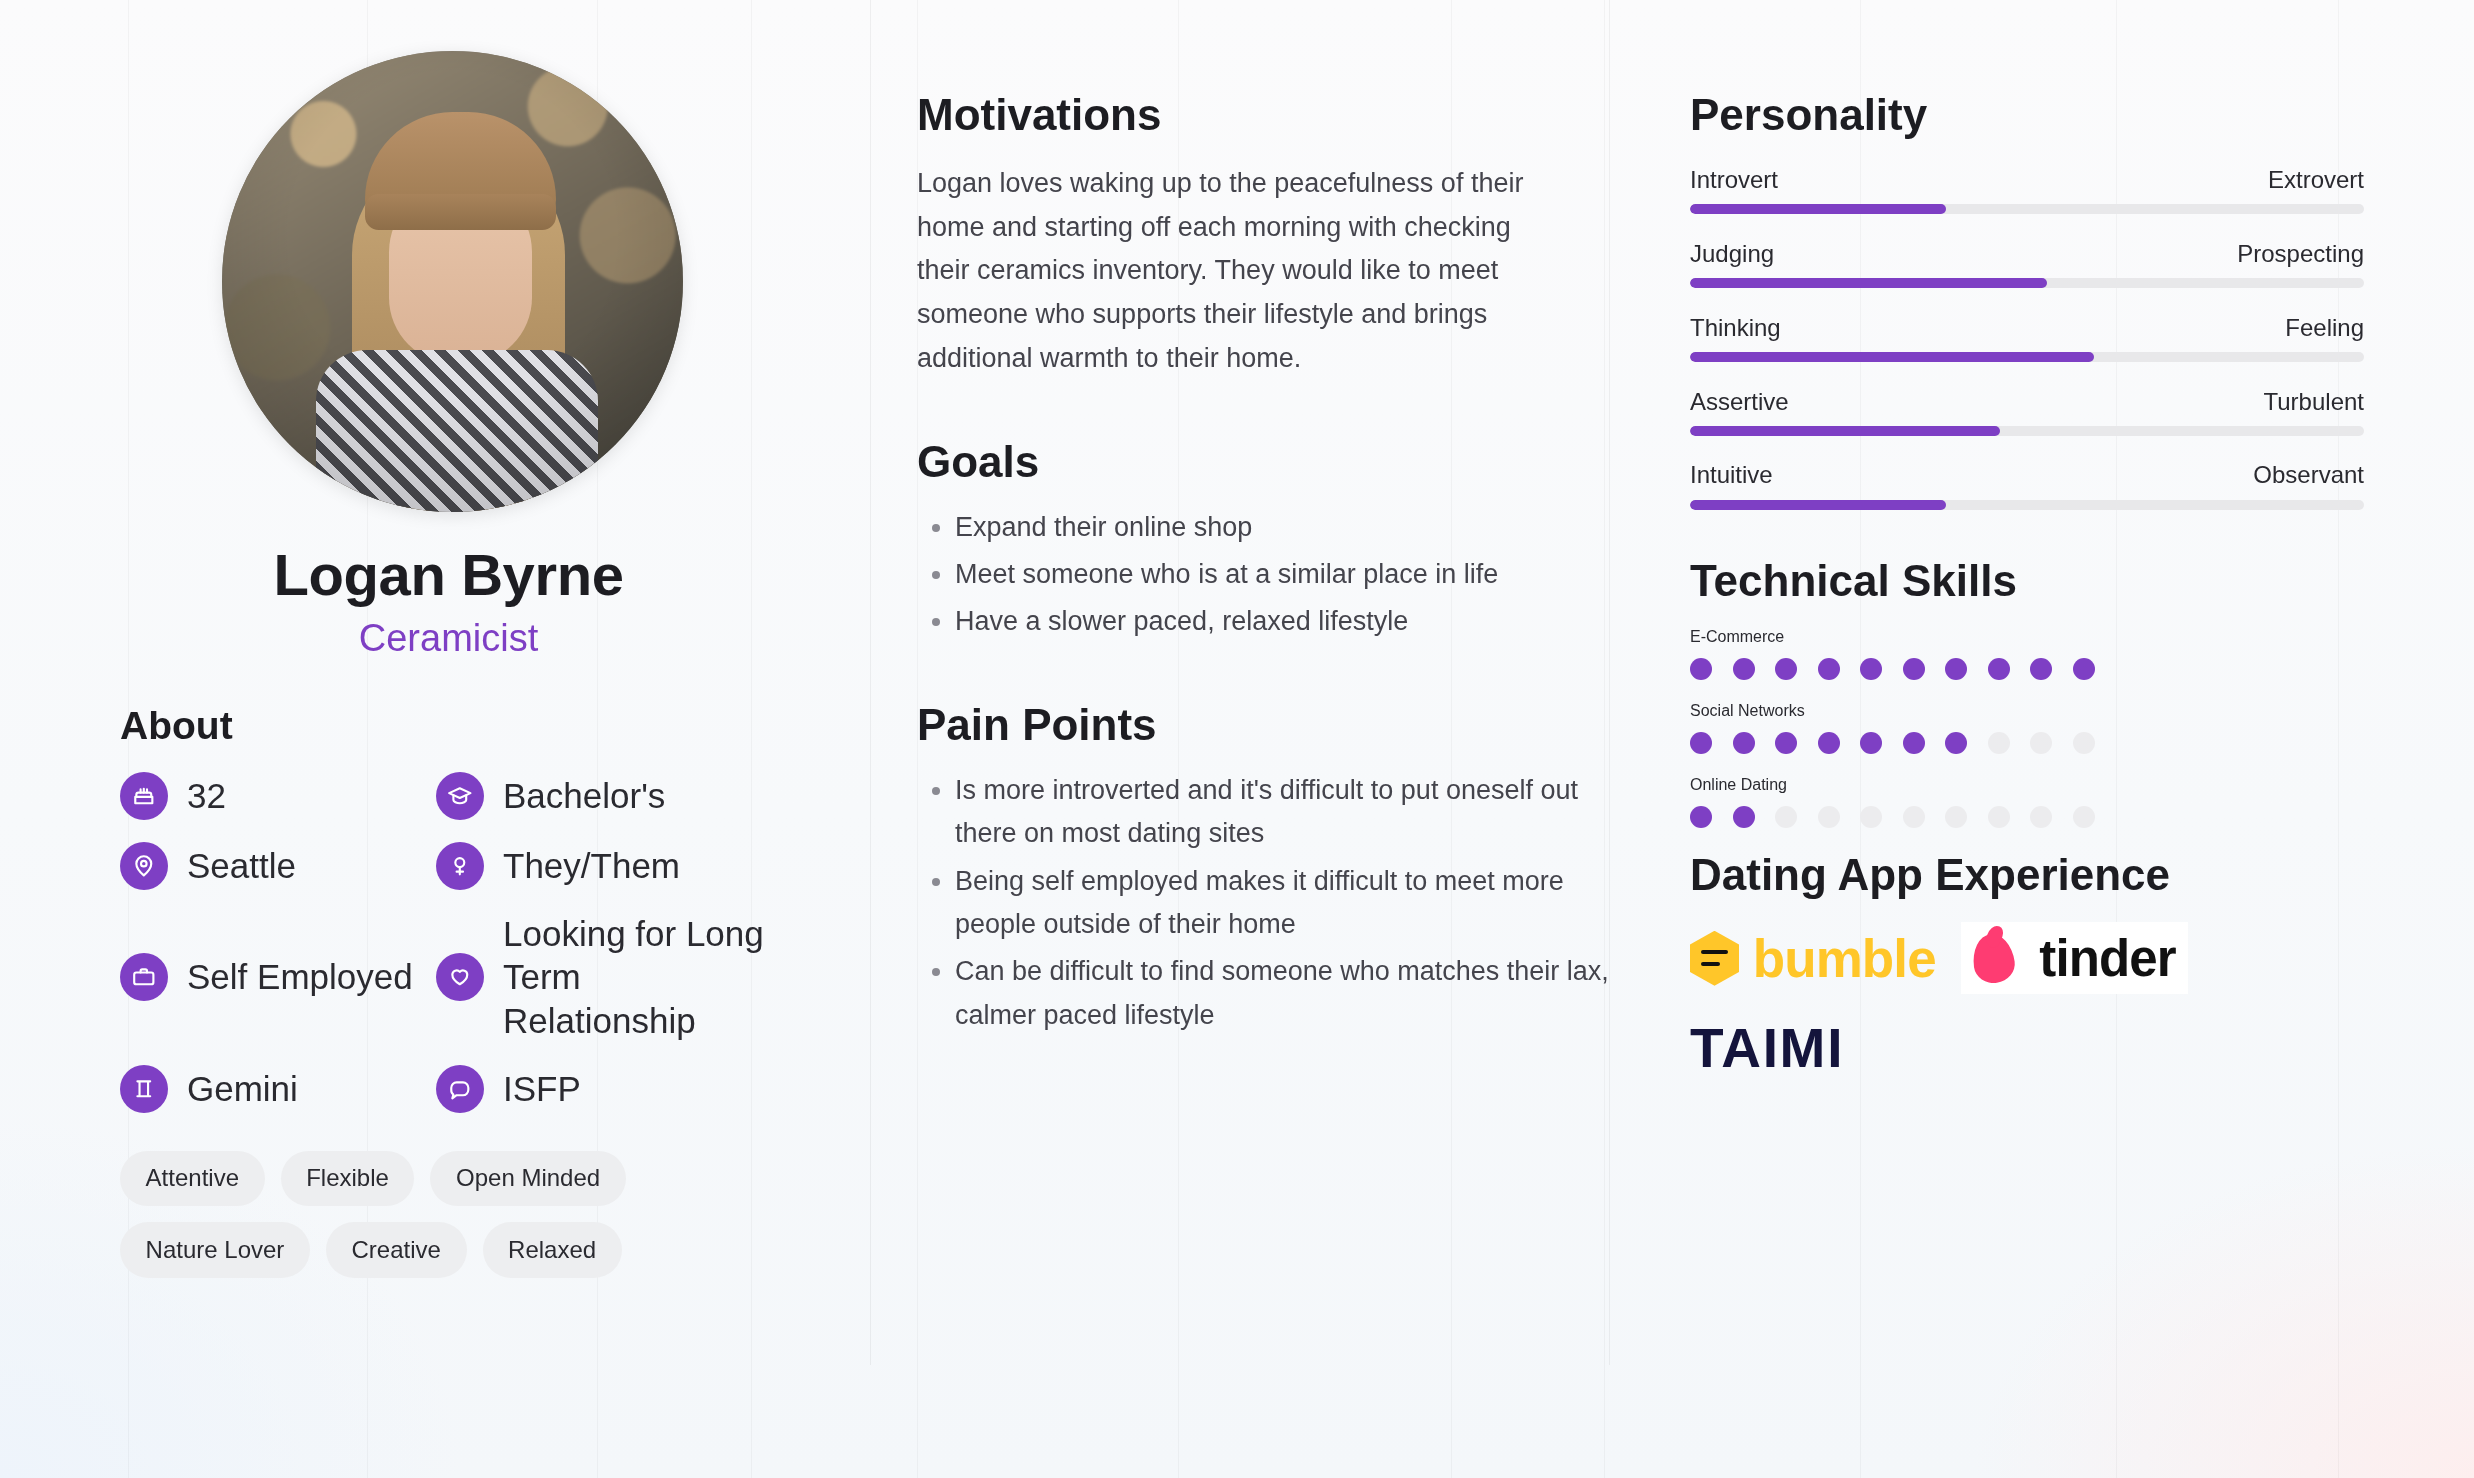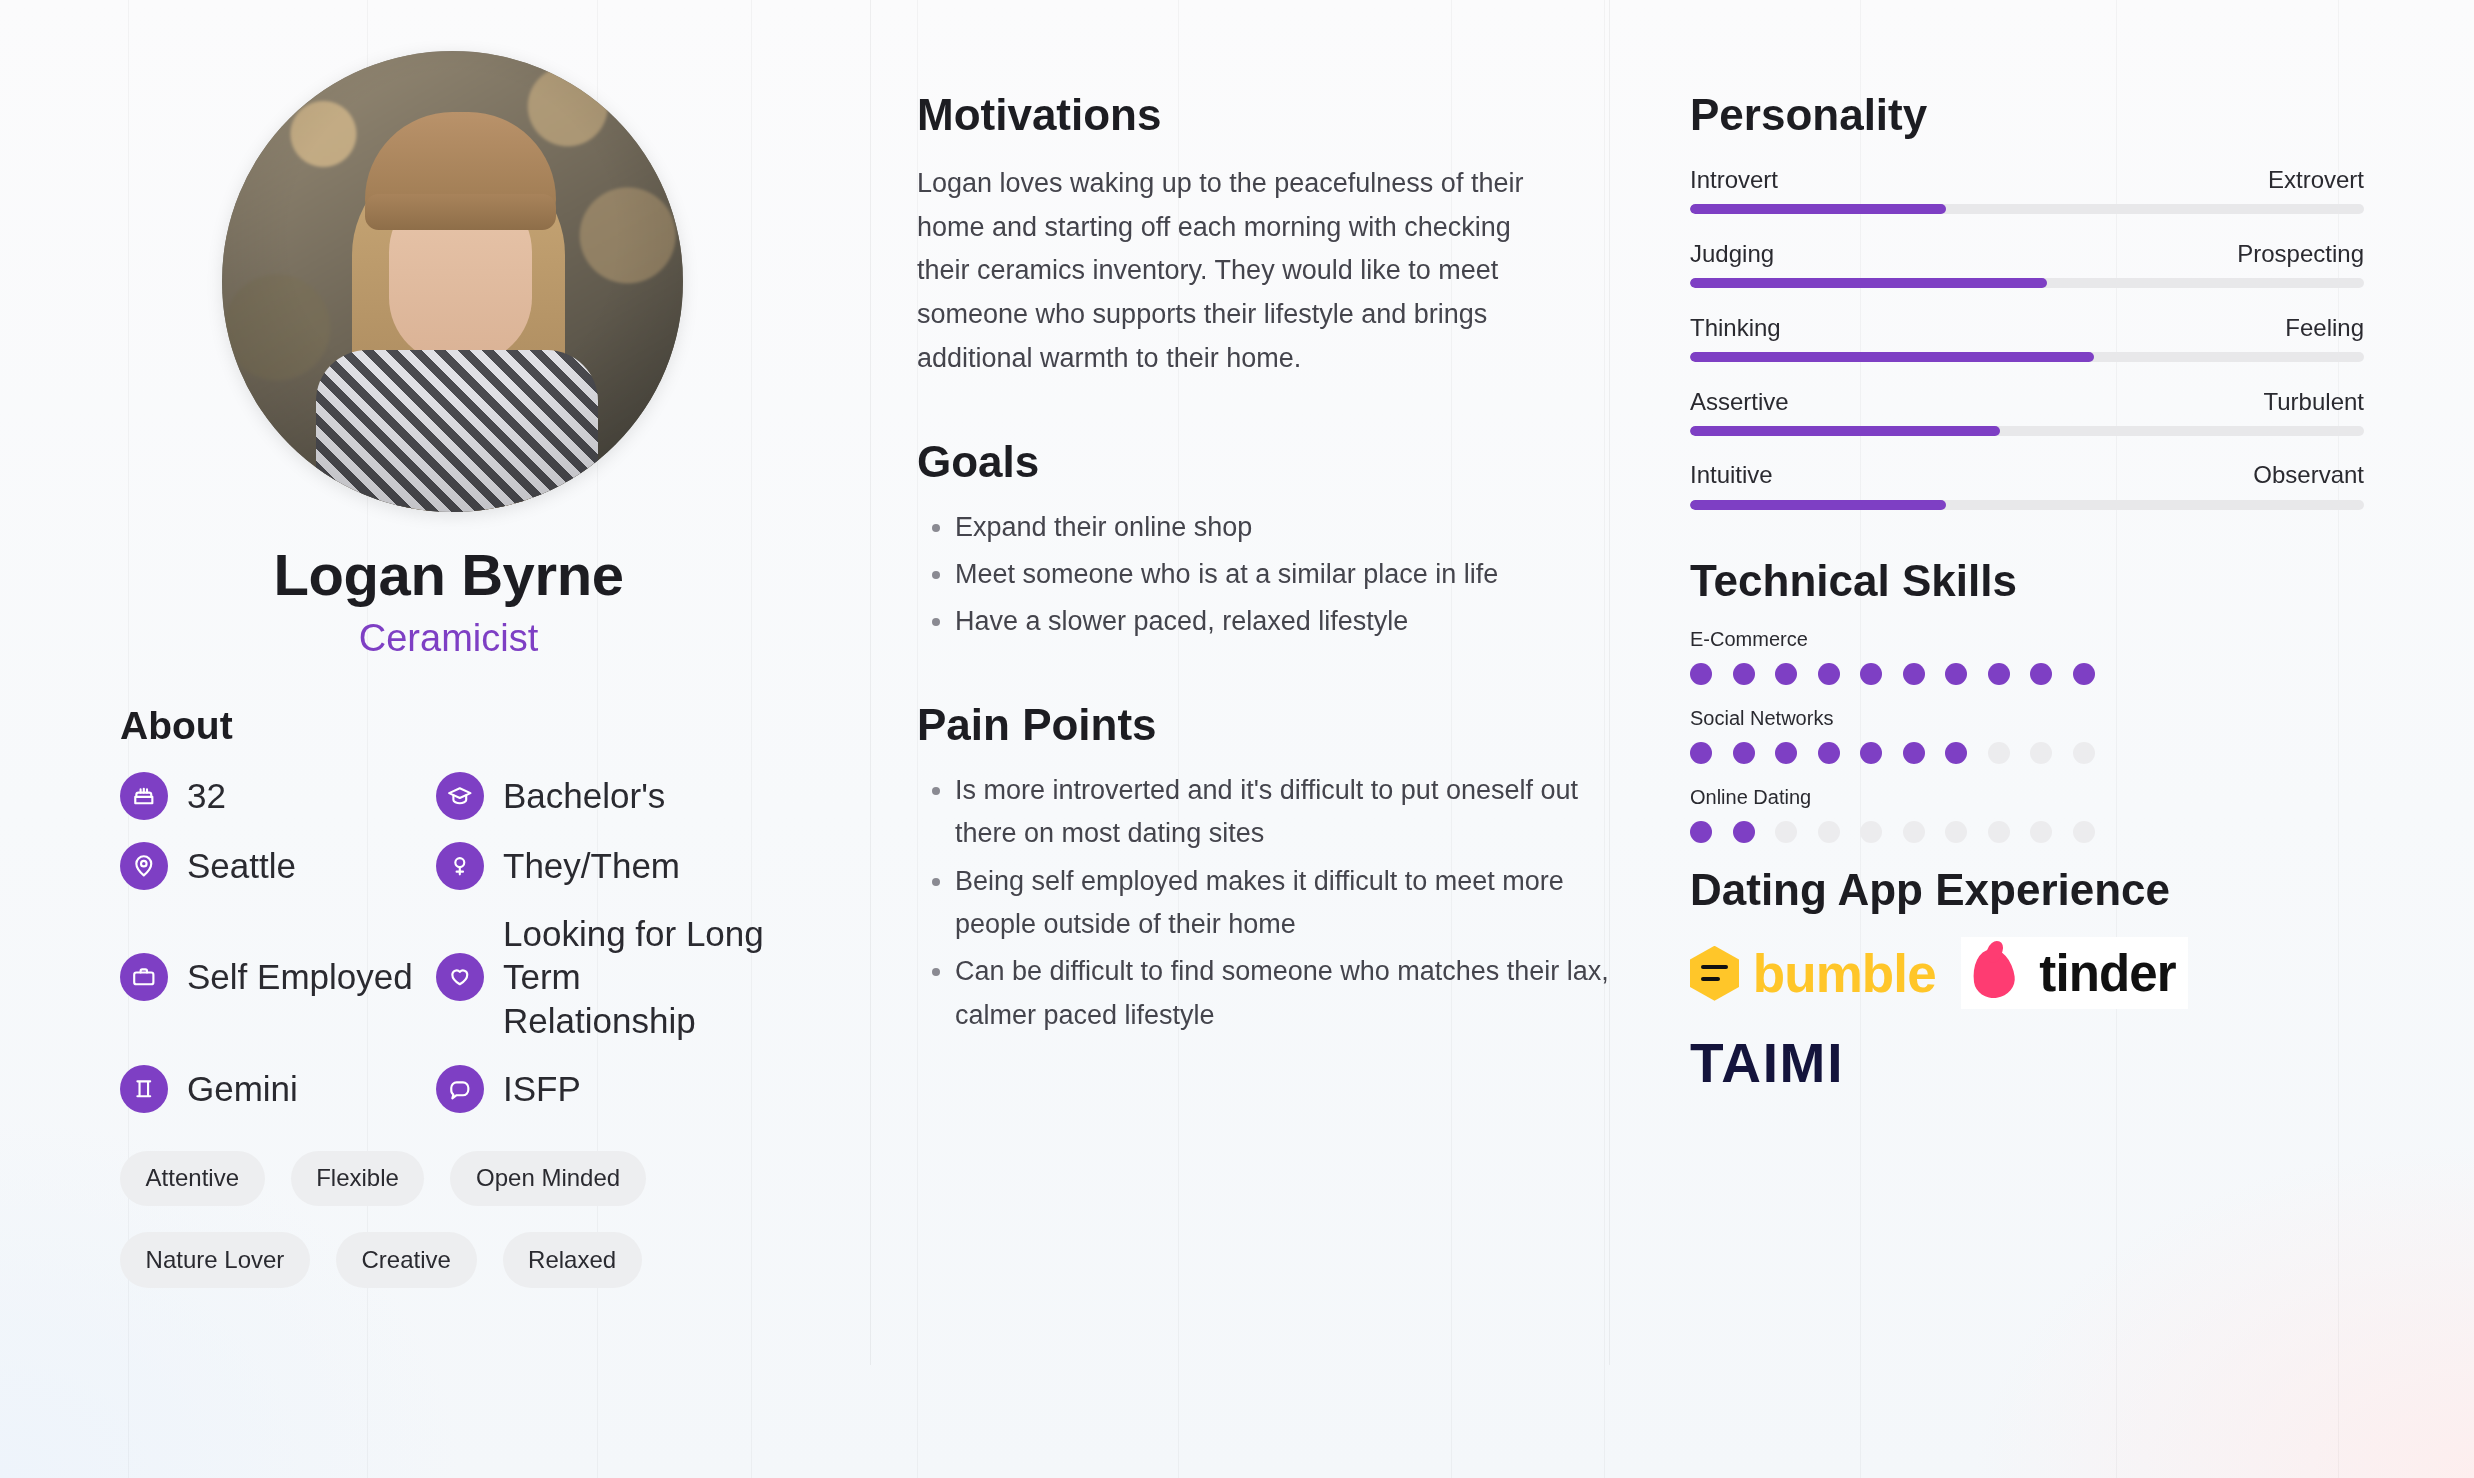--- a/index.html
+++ b/index.html
@@ -100,21 +100,21 @@
   .about-item { display:flex; align-items:center; gap: 19px; }
   .ic {
     width: 48px; height: 48px; border-radius: 50%;
     background: #7e3fc4; color:#fff;
     display:flex; align-items:center; justify-content:center;
     flex: 0 0 48px;
   }
   .ic svg { width: 25.6px; height: 25.6px; fill:none; stroke:#fff; stroke-width:2; stroke-linecap:round; stroke-linejoin:round; }
   .about-item .txt { font-size: 35px; color:#2a2a30; line-height: 1.25; }
 
-  .tags { margin-top: 38px; display:flex; flex-wrap:wrap; gap: 26px; max-width: 546px; }
+  .tags { margin-top: 38px; display:flex; flex-wrap:wrap; gap: 16px; max-width: 546px; }
   .tag {
     background: #edeef0; border-radius: 853px;
     padding: 13.7px 25.6px; font-size: 24px; color:#2a2a30;
   }
 
   
   .mid { position:absolute; left:917px; top:90px; width:708px; }
   .h2 { font-size: 44px; font-weight: 700; color:#1d1d22; }
   .para {
     margin-top: 22px; font-size: 27px; line-height: 1.62; color:#44444c;
@@ -134,21 +134,21 @@
     display:flex; justify-content:space-between;
     font-size: 24px; color:#2a2a30; margin-bottom: 10.2px;
   }
   .bar {
     height: 10.2px; border-radius: 853px; background:#e8e8ea; overflow:hidden;
   }
   .bar > span { display:block; height:100%; background:#7e3fc4; border-radius:853px; }
 
   .skills { margin-top: 22px; }
   .skill { margin-bottom: 22px; }
-  .skill-label { font-size: 20px; color:#2a2a30; margin-bottom: 12px; }
+  .skill-label { font-size: 16px; color:#2a2a30; margin-bottom: 12px; }
   .dots { display:flex; gap: 20.5px; }
   .dot { width: 22px; height: 22px; border-radius:50%; background:#ececee; }
   .dot.on { background:#7e3fc4; }
 
   .apps { margin-top: 19px; }
   .app-row { display:flex; align-items:center; gap: 25.6px; margin-top: 22px; }
   .bumble {
     display:flex; align-items:center; gap: 13.7px;
   }
   .bumble .hex {

